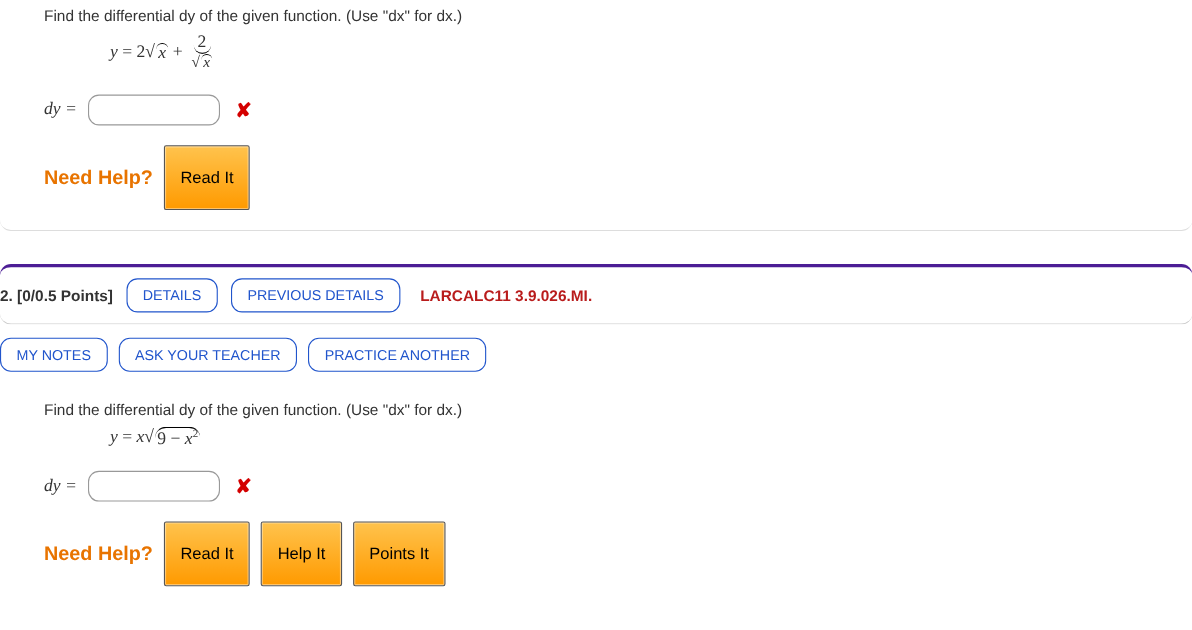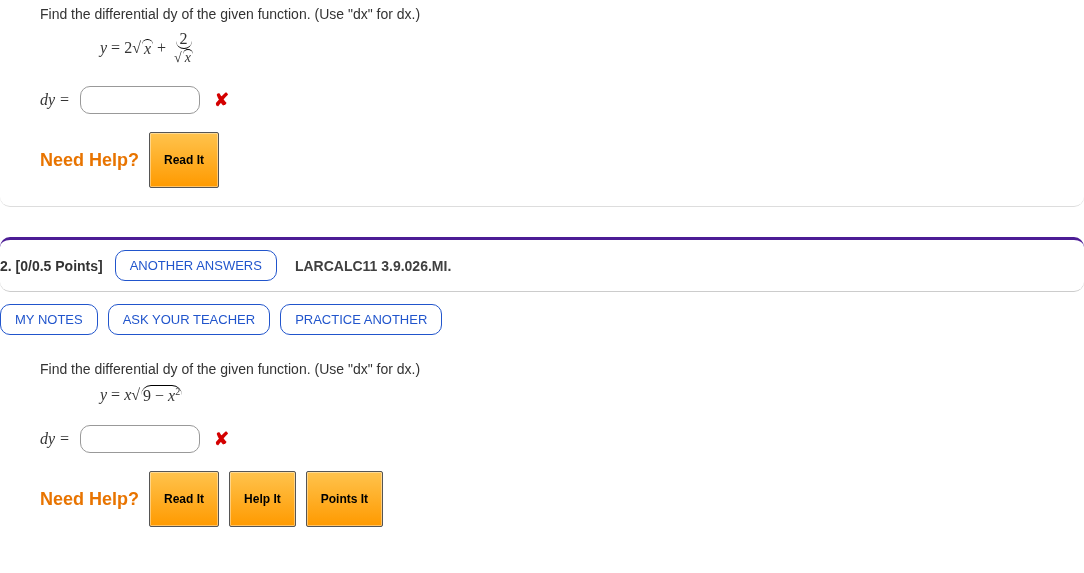--- a/index.html
+++ b/index.html
@@ -33,21 +33,21 @@
     border: 1px solid #2155cc;
     background: #fff;
     color: #2155cc;
     font-size: 13px;
     padding: 7px 14px;
     cursor: pointer;
     font-family: inherit;
   }
   .source-id {
     font-weight: bold;
-    color: #404040;
+    color: #b91c1c;
     font-size: 14px;
     margin-left: 6px;
   }
   .sub-header {
     display: flex;
     gap: 10px;
     margin: 12px 0 20px 0;
   }
   .problem-text {
     color: #333;
@@ -119,22 +119,22 @@
   .need-help {
     color: #e87400;
     font-weight: bold;
     font-size: 18px;
   }
   .orange-btn {
     display: inline-block;
     background: linear-gradient(#ffc34d, #ff9a00);
     border: 1px solid #555;
     border-radius: 2px;
-    font-size: 12px;
-    font-weight: bold;
+    font-size: 15px;
+    font-weight: normal;
     padding: 20px 14px;
     cursor: pointer;
     color: #000;
     box-shadow: inset 0 0 0 1px rgba(255,255,255,0.4);
   }
   .sup { font-size: 10px; vertical-align: super; }
 </style>
 </head>
 <body>
 
@@ -153,21 +153,22 @@
     <span class="wrong-icon">✘</span>
   </div>
   <div class="help-row">
     <span class="need-help">Need Help?</span>
     <button class="orange-btn">Read It</button>
   </div>
 </div>
 
 <div class="question-header">
   <span class="points">2. [0/0.5 Points]</span>
-  <button class="blue-btn">ANOTHER ANSWERS</button>
+  <button class="blue-btn">DETAILS</button>
+  <button class="blue-btn">PREVIOUS DETAILS</button>
   <span class="source-id">LARCALC11 3.9.026.MI.</span>
 </div>
 
 <div class="sub-header">
   <button class="blue-btn">MY NOTES</button>
   <button class="blue-btn">ASK YOUR TEACHER</button>
   <button class="blue-btn">PRACTICE ANOTHER</button>
 </div>
 
 <div class="question-block" style="border-bottom:none;">

